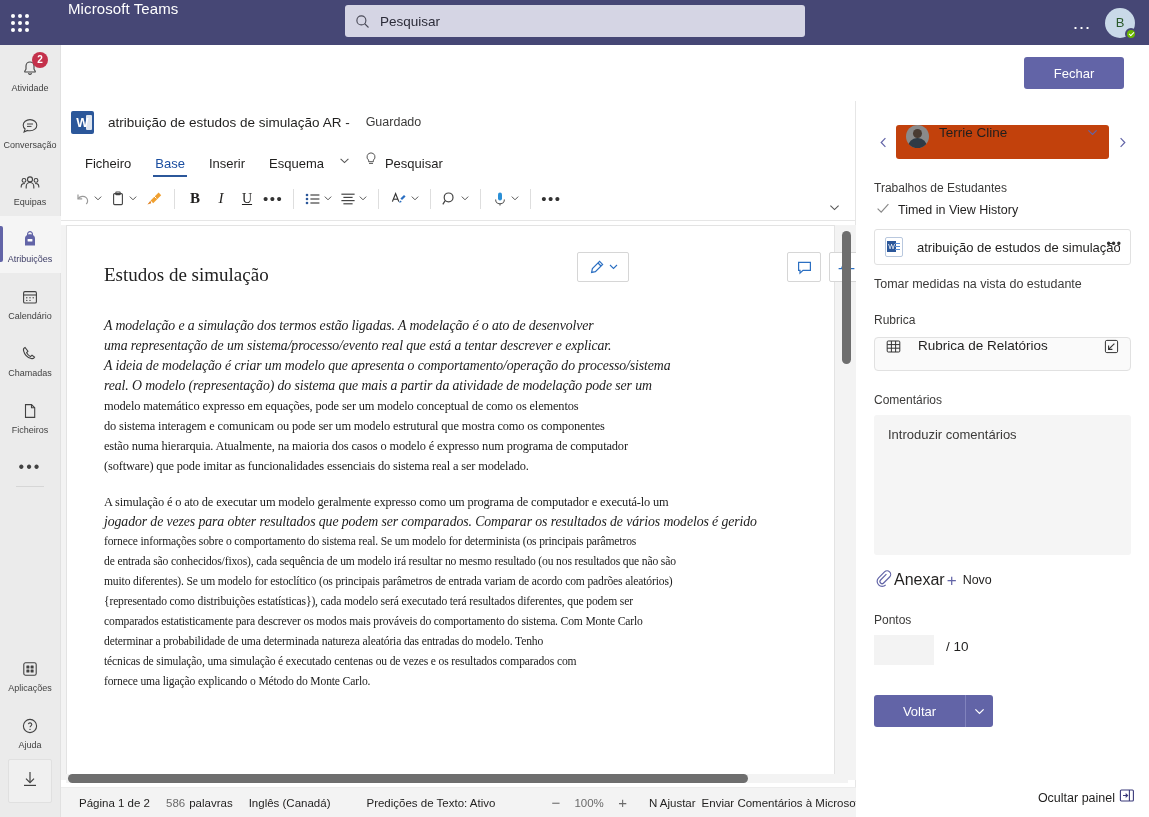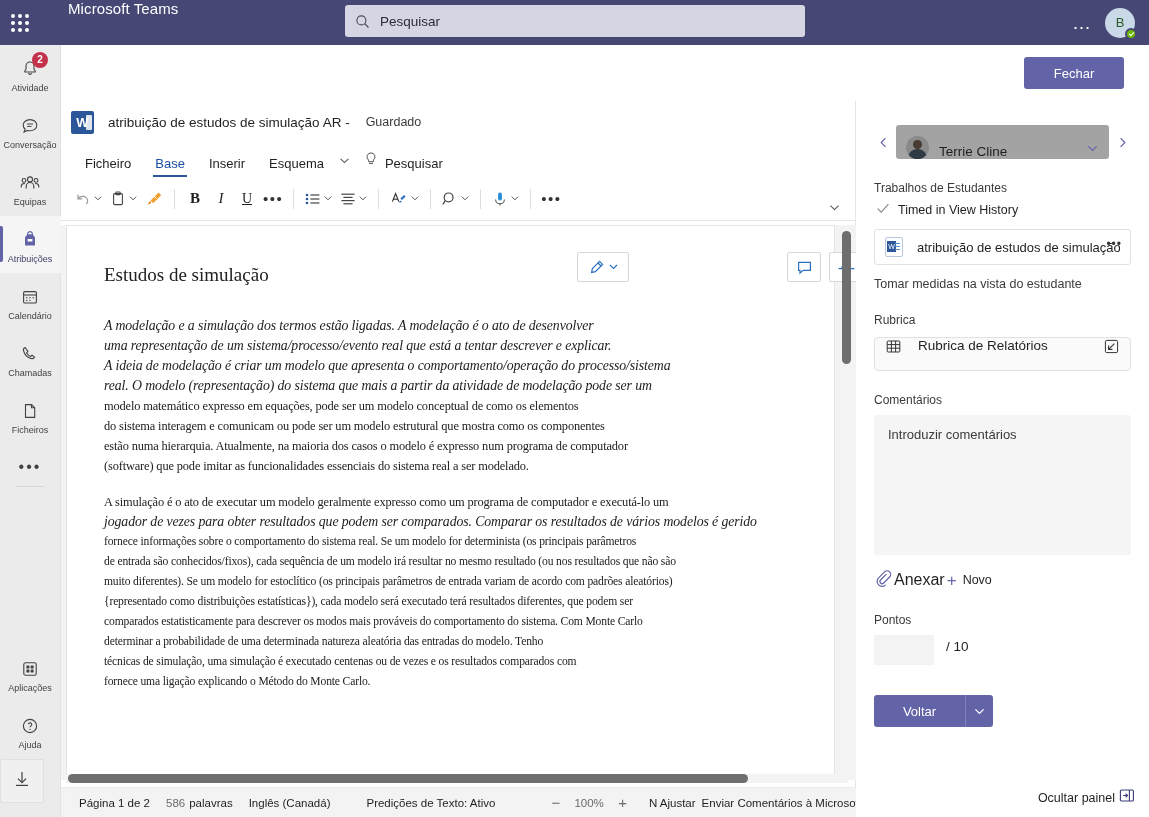--- a/index.html
+++ b/index.html
@@ -68,21 +68,21 @@
     content:""; position:absolute; left:0; top:10px; width:3px; height:36px;
     background:#6264a7; border-radius:0 2px 2px 0;
   }
   .badge {
     position:absolute; top:-5px; right:-8px; min-width:16px; height:16px; border-radius:8px;
     background:#c4314b; color:#fff; font-size:10px; display:flex; align-items:center;
     justify-content:center; padding:0 4px; font-weight:bold;
   }
   .rail-dots { color:#424242; font-size:16px; letter-spacing:2px; margin-top:14px; cursor:pointer; }
   .rail-sep { width:28px; height:1px; background:#d6d6d6; margin:10px 0 0 0; }
-  .rail-bottom { margin-top:auto; display:flex; flex-direction:column; }
+  .rail-bottom { margin-top:auto; display:flex; flex-direction:column; align-items:center; }
   .download-btn {
     width:44px; height:44px; margin-bottom:14px; border:1px solid #e0e0e0; background:#f0f0f0;
     display:flex; align-items:center; justify-content:center; cursor:pointer; border-radius:2px;
   }
 
   
   .closebar { position:absolute; left:61px; top:45px; right:0; height:56px; background:#ffffff; }
   .btn-fechar {
     position:absolute; right:25px; top:12px; width:100px; height:32px;
     background:#6264a7; color:#fff; border:none; border-radius:3px;
@@ -192,21 +192,21 @@
   .zval { font-size:11.5px; color:#6b6b6b; min-width:30px; text-align:center; cursor:pointer; }
 
   
   .rpanel {
     position:absolute; left:856px; top:101px; width:293px; height:716px; background:#fff;
     padding:0 18px;
   }
   .student-nav { display:flex; align-items:center; margin-top:24px; gap:4px; }
   .navarrow { width:18px; display:flex; align-items:center; justify-content:center; cursor:pointer; color:#6264a7; }
   .student-pill {
-    flex:1; height:34px; background:#a3a3a3; border-radius:3px; display:flex; align-items:flex-end;
+    flex:1; height:34px; background:#c2410c; border-radius:3px; display:flex; align-items:flex-start;
     padding:0 10px; cursor:pointer;
   }
   .st-avatar {
     width:23px; height:23px; border-radius:50%; background:#8a8a8a; margin-right:10px; flex:0 0 auto;
     overflow:hidden; position:relative;
   }
   .st-avatar .head { position:absolute; left:7px; top:4px; width:9px; height:9px; border-radius:50%; background:#4a3b32; }
   .st-avatar .body { position:absolute; left:2px; top:13px; width:19px; height:12px; border-radius:9px 9px 0 0; background:#2f3a45; }
   .st-name { font-size:13.5px; color:#201f1e; flex:1; }
   .sec-label { font-size:12px; color:#3b3a39; margin-top:22px; }

